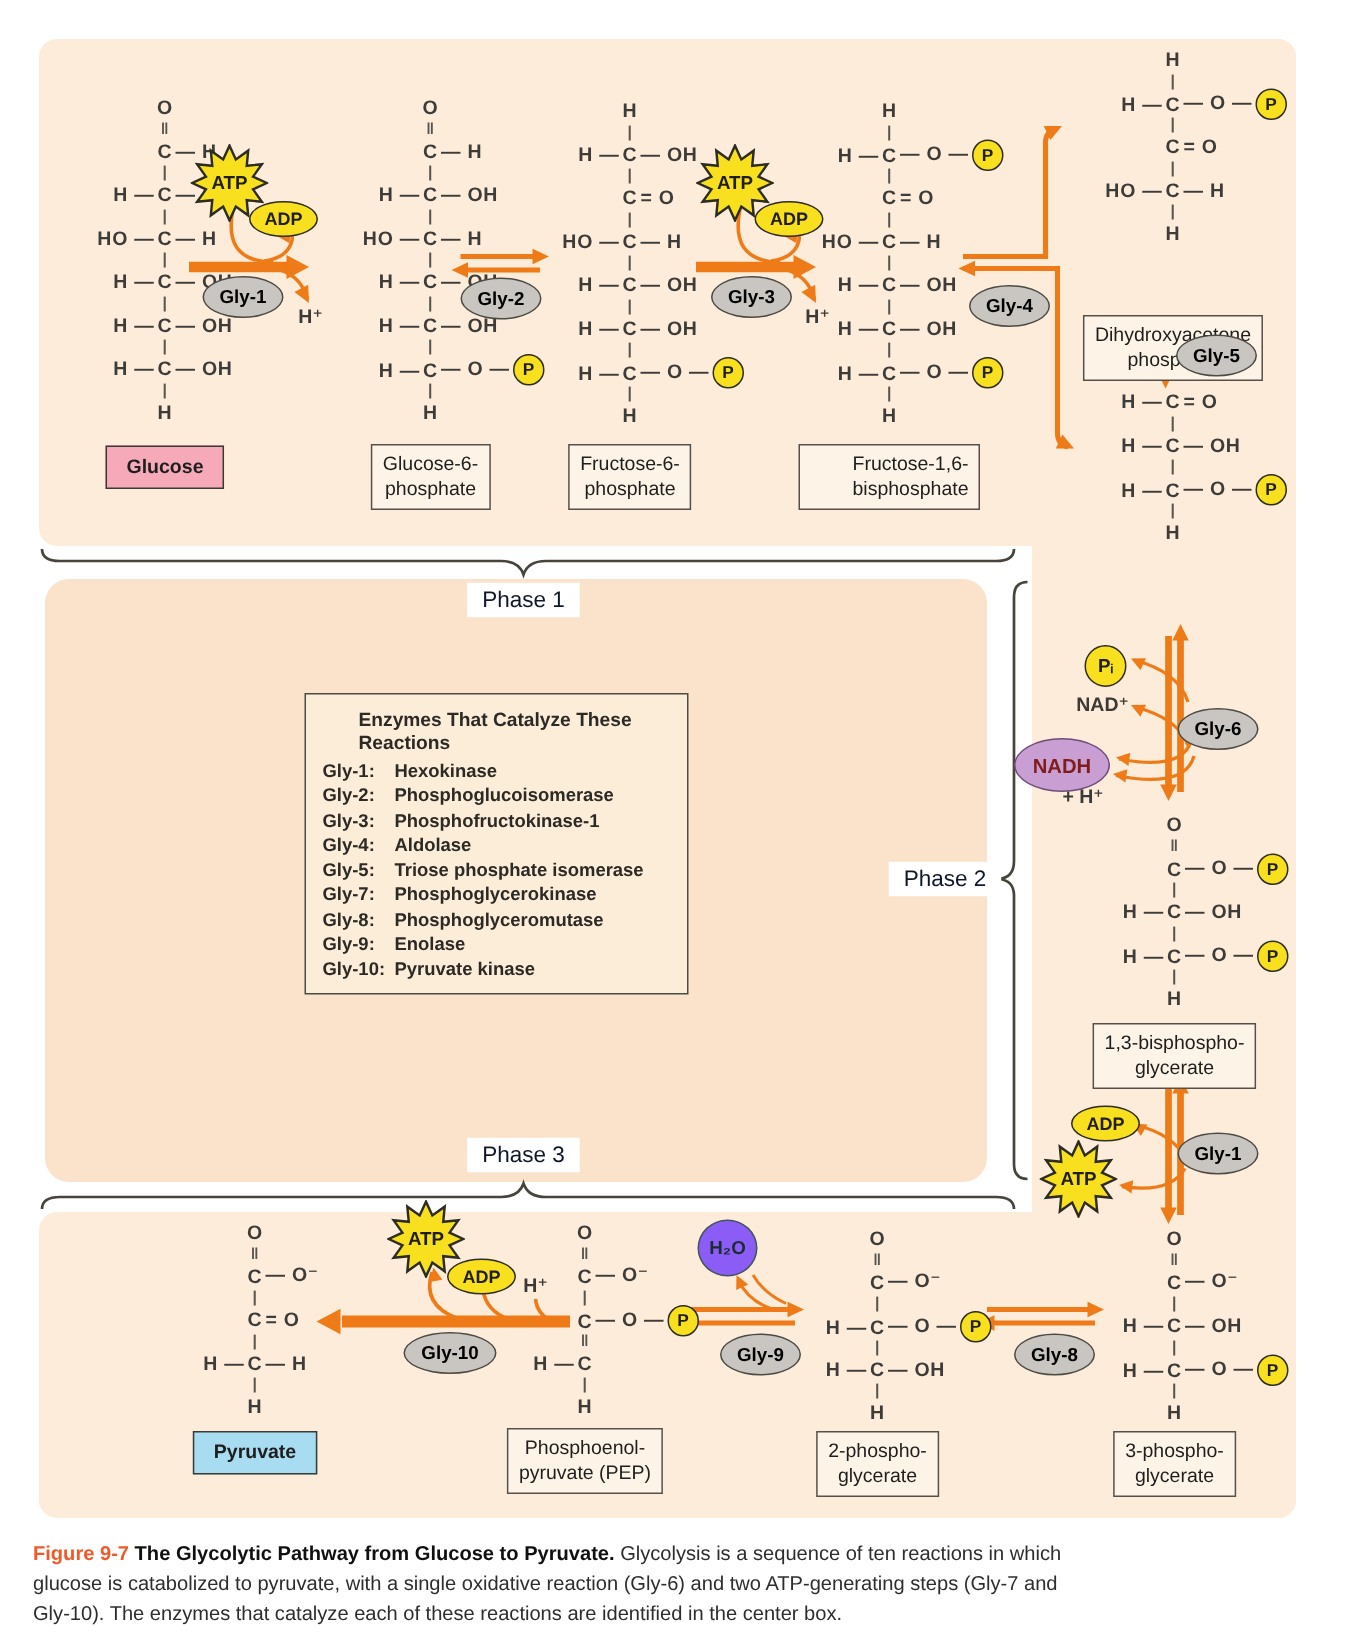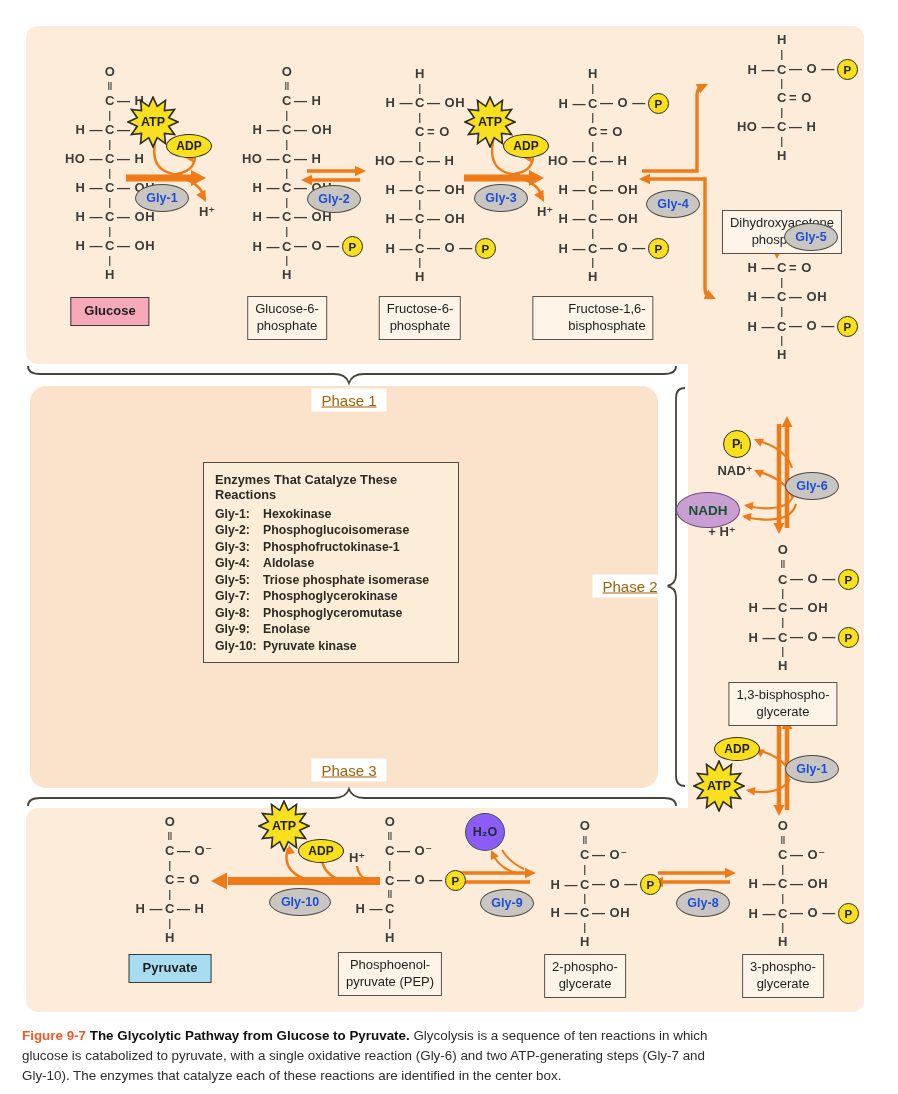--- a/index.html
+++ b/index.html
@@ -26,48 +26,48 @@
 
   
   .mlabel{position:absolute;z-index:4;transform:translateX(-50%);text-align:center;
           font-size:13px;line-height:1.3;padding:4px 7px;border:1.5px solid #55514a;
           background:#FDF4E7;color:#1e1e1e;white-space:pre-line;}
   .mlabel.pink{background:#F6A9B8;font-weight:bold;border:1.8px solid #3a3a35;padding:5px 13px;}
   .mlabel.blue{background:#A8DCF0;font-weight:bold;border:1.8px solid #3a3a35;padding:5px 13px;}
 
   .gly{position:absolute;z-index:4;transform:translate(-50%,-50%);width:52px;height:26px;
        border-radius:50%;background:#C9C6C2;border:1.7px solid #4c4a44;display:flex;
-       align-items:center;justify-content:center;font-size:12.5px;font-weight:bold;color:#1d4ed8;}
+       align-items:center;justify-content:center;font-size:12.5px;font-weight:bold;color:#000000;}
   .gly.wide{width:60px;}
 
   .star{position:absolute;z-index:4;width:52px;height:52px;transform:translate(-50%,-50%);}
   .star svg{position:absolute;left:0;top:0;}
   .star .star-label{position:absolute;left:0;top:0;width:52px;height:52px;display:flex;
         align-items:center;justify-content:center;font-size:12.5px;font-weight:bold;color:#1f1e10;}
   .adp{position:absolute;z-index:4;transform:translate(-50%,-50%);width:44px;height:22px;
        border-radius:50%;background:#F9E01E;border:1.7px solid #2d2c20;display:flex;
        align-items:center;justify-content:center;font-size:12px;font-weight:bold;color:#1f1e10;}
   .picirc{position:absolute;z-index:4;transform:translate(-50%,-50%);width:26px;height:26px;
        border-radius:50%;background:#F9E01E;border:1.7px solid #2d2c20;display:flex;
        align-items:center;justify-content:center;font-size:12.5px;font-weight:bold;color:#1f1e10;}
   .h2o{position:absolute;z-index:4;transform:translate(-50%,-50%);width:38px;height:36px;
        border-radius:50%;background:#8b5cf6;border:1.6px solid #44535e;display:flex;
        align-items:center;justify-content:center;font-size:12.5px;font-weight:bold;color:#1d2b33;}
   .nadh{position:absolute;z-index:4;transform:translate(-50%,-50%);width:62px;height:34px;
        border-radius:50%;background:#C99FD3;border:1.8px solid #6e4d7a;display:flex;
-       align-items:center;justify-content:center;font-size:13.5px;font-weight:bold;color:#14532d;}
+       align-items:center;justify-content:center;font-size:13.5px;font-weight:bold;color:#7f1d1d;}
   .cof-text{position:absolute;z-index:4;transform:translate(-50%,-50%);font-size:13px;
        font-weight:bold;color:#3b3a36;white-space:nowrap;}
 
   .phase-label{position:absolute;z-index:5;transform:translate(-50%,-50%);background:#ffffff;
-       padding:3px 10px;font-size:15px;color:#a16207;text-decoration:underline;}
+       padding:3px 10px;font-size:15px;color:#0f172a;}
 
   .enzbox{position:absolute;z-index:4;left:203px;top:462px;width:256px;box-sizing:border-box;
        background:#FCEDD9;border:1.6px solid #4c4a44;padding:9px 11px 8px;color:#2c2a24;}
-  .enzbox .enz-title{font-size:12.8px;font-weight:bold;margin-bottom:4px;}
+  .enzbox .enz-title{font-size:12.8px;font-weight:bold;margin-bottom:4px;margin-left:24px;}
   .enz-row{display:grid;grid-template-columns:48px 1fr;font-size:12.3px;font-weight:bold;line-height:1.34;}
   .enz-id{white-space:nowrap;}
 
   .caption{position:absolute;z-index:4;left:22px;top:1026px;width:702px;font-size:13.4px;
        line-height:1.5;color:#2d2d2d;}
   .figlab{color:#F05A28;font-weight:bold;}
   .figtitle{font-weight:bold;color:#101010;}
 </style>
 </head>
 <body>

